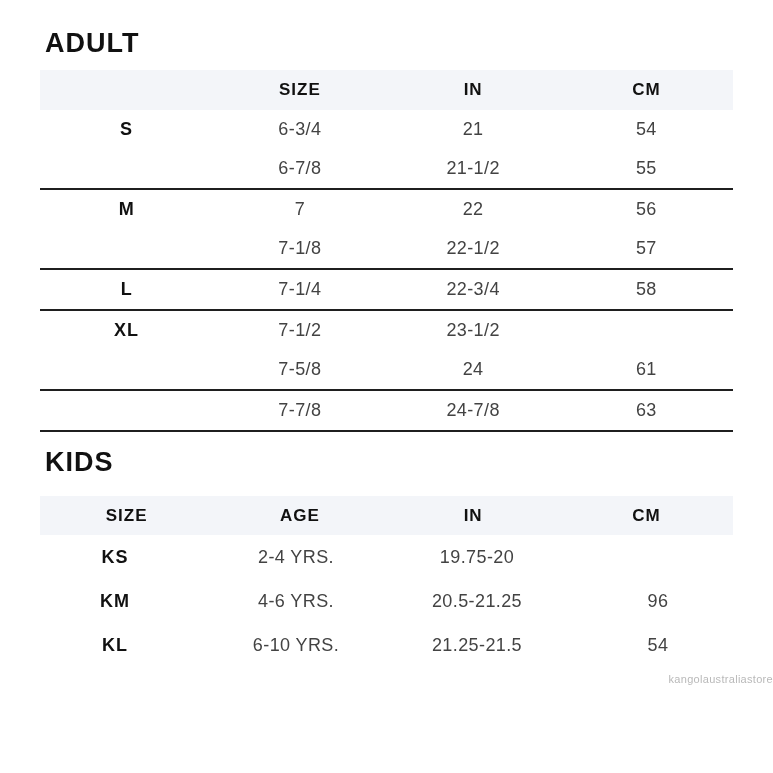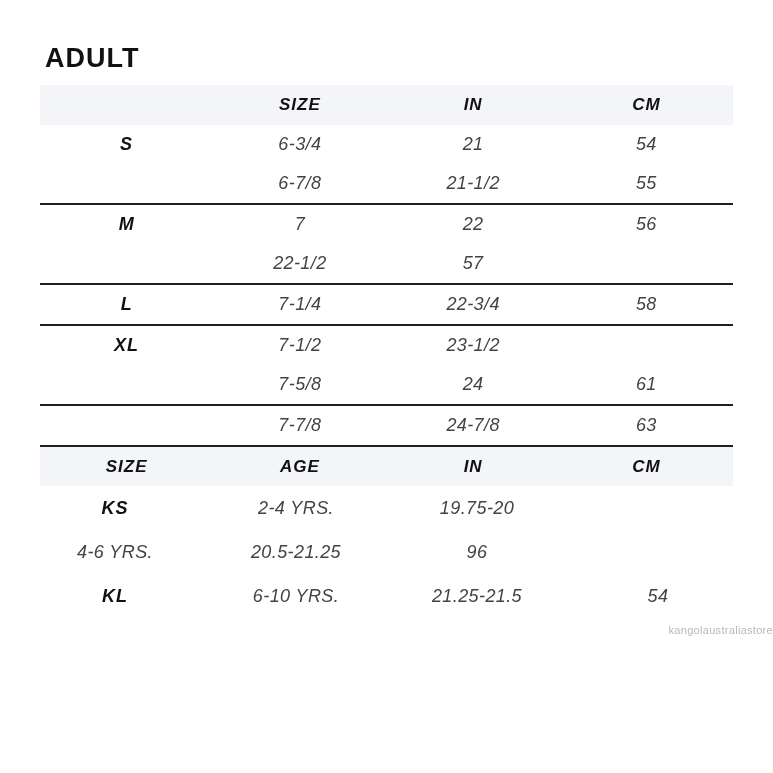--- a/index.html
+++ b/index.html
@@ -21,32 +21,30 @@
     font-family: "Liberation Sans", sans-serif;
     padding-top: 30px;
   }
   .section-heading {
     margin-left: 45px;
     font-size: 27px;
     line-height: 26px;
     font-weight: 700;
     letter-spacing: 1px;
     color: var(--label-text);
-    margin-top: 15px;
   }
   .section-heading.adult { margin-bottom: 14px; }
   .section-heading.kids  { margin-top: 16px; line-height: 28px; margin-bottom: 20px; }
   .table {
     width: 693px;
     margin-left: 40px;
   }
   .row {
     display: grid;
     grid-template-columns: repeat(4, 1fr);
-    font-style: italic;
   }
   .thead {
     height: 40px;
     background: var(--header-bg);
   }
   .adult-table .data-row { height: 39px; }
   .kids-table .thead { height: 39px; }
   .kids-table .data-row { height: 44px; gap: 31px; }
   .group { border-bottom: 2px solid var(--divider); }
   .cell {
@@ -111,20 +109,21 @@
 
     <div class="group">
       <div class="row data-row">
         <div class="cell lbl">M</div>
         <div class="cell">7</div>
         <div class="cell">22</div>
         <div class="cell">56</div>
       </div>
       <div class="row data-row">
         <div class="cell lbl"></div>
+        <div class="cell">7-1/8</div>
         <div class="cell">22-1/2</div>
         <div class="cell">57</div>
       </div>
     </div>
 
     <div class="group">
       <div class="row data-row">
         <div class="cell lbl">L</div>
         <div class="cell">7-1/4</div>
         <div class="cell">22-3/4</div>
@@ -149,35 +148,37 @@
     <div class="group">
       <div class="row data-row">
         <div class="cell lbl"></div>
         <div class="cell">7-7/8</div>
         <div class="cell">24-7/8</div>
         <div class="cell">63</div>
       </div>
     </div>
   </div>
 
+  <div class="section-heading kids">KIDS</div>
 
   <div class="table kids-table">
     <div class="row thead">
       <div class="cell hdr">SIZE</div>
       <div class="cell hdr">AGE</div>
       <div class="cell hdr">IN</div>
       <div class="cell hdr">CM</div>
     </div>
 
     <div class="row data-row">
       <div class="cell lbl">KS</div>
       <div class="cell">2-4 YRS.</div>
       <div class="cell">19.75-20</div>
     </div>
     <div class="row data-row">
+      <div class="cell lbl">KM</div>
       <div class="cell">4-6 YRS.</div>
       <div class="cell">20.5-21.25</div>
       <div class="cell">96</div>
     </div>
     <div class="row data-row">
       <div class="cell lbl">KL</div>
       <div class="cell">6-10 YRS.</div>
       <div class="cell">21.25-21.5</div>
       <div class="cell">54</div>
     </div>

